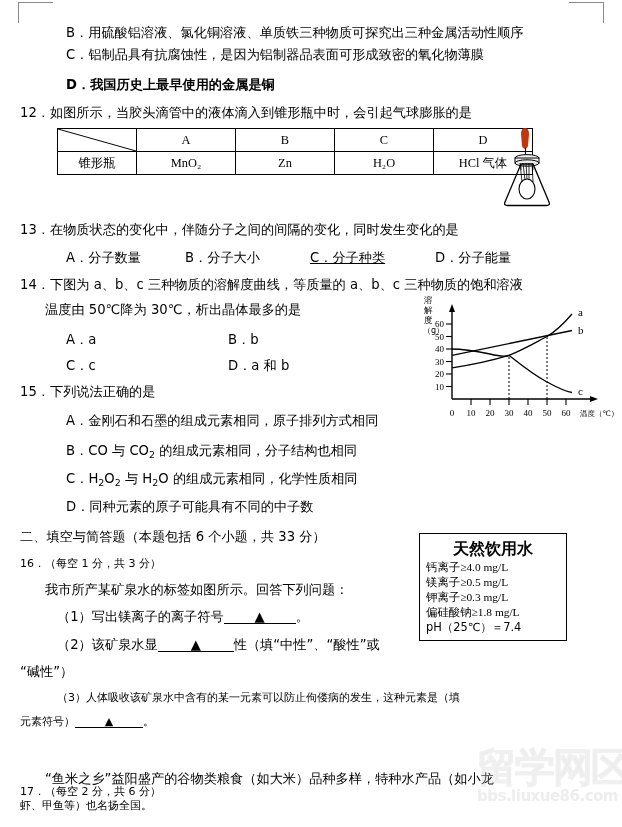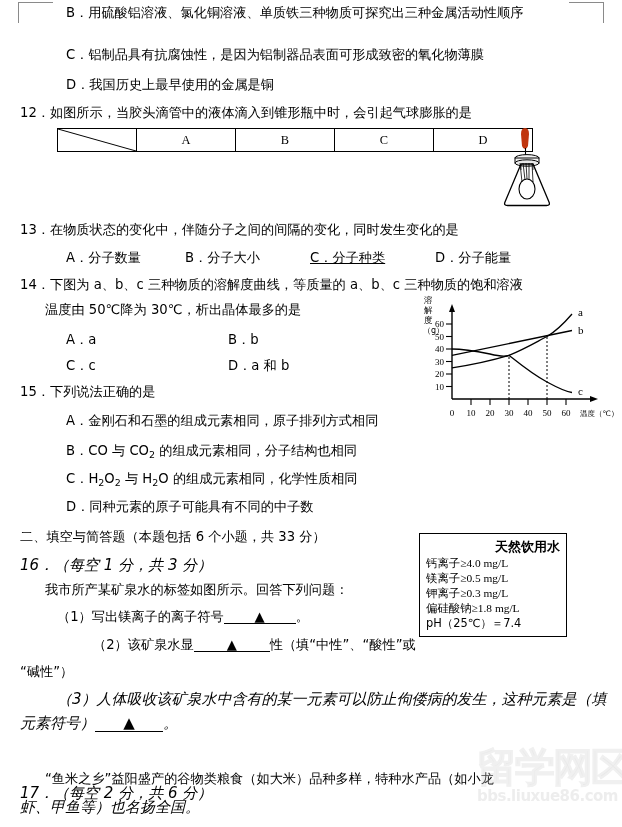--- a/index.html
+++ b/index.html
@@ -15,21 +15,21 @@
   .crop.tl{left:18px;top:2px;border-left:1px solid #8a8a8a;border-top:1px solid #8a8a8a;}
   .crop.tr{right:18px;top:2px;border-right:1px solid #8a8a8a;border-top:1px solid #8a8a8a;}
 
   .body{position:absolute;left:0;top:0;width:622px;}
 
   .q, .opt, .para{
     font-family:"DejaVu Sans", sans-serif;
     font-size:13.2px;line-height:1.0;white-space:nowrap;
     position:absolute;
   }
-  .sm{font-size:15px;font-style:italic;}
+  .sm{font-size:11px;}
 
   sub{font-size:0.72em;vertical-align:-0.28em;}
 
   
   .tbl{position:absolute;left:57px;top:128px;border-collapse:collapse;}
   .tbl td{
     border:1px solid #000;height:22px;text-align:center;
     font-family:"Liberation Serif", serif;font-size:12.4px;
     padding:0 4px;white-space:nowrap;
   }
@@ -44,21 +44,21 @@
   
   .chart{position:absolute;left:420px;top:292px;width:196px;height:128px;}
 
   
   .wbox{
     position:absolute;left:419px;top:533px;width:134px;
     border:1px solid #000;padding:4px 6px 5px 6px;
     font-family:"DejaVu Sans",sans-serif;font-size:11.4px;line-height:1.32;
     background:#fff;
   }
-  .wbox .wtitle{text-align:right;font-weight:bold;font-size:13px;margin-bottom:1px;}
+  .wbox .wtitle{text-align:center;font-weight:bold;font-size:16px;margin-bottom:1px;}
   .wbox .wrow{white-space:nowrap;}
   .wbox .wrow .unit{font-family:Liberation Serif, serif;}
 
   
   .blank{display:inline-block;border-bottom:1px solid #000;text-align:center;}
 
   
   .wm{position:absolute;left:452px;top:745px;width:168px;height:76px;opacity:.30;margin-left:25px;}
   .wm .wmtext{
     font-family:"DejaVu Sans",sans-serif;font-weight:bold;font-size:40px;
@@ -73,39 +73,46 @@
 </head>
 <body>
 
 <div class="page">
 
   <div class="crop tl"></div>
   <div class="crop tr"></div>
 
   <div class="body">
 
-    <div class="opt" style="left:66px;top:6px;">B．用硫酸铝溶液、氯化铜溶液、单质铁三种物质可探究出三种金属活动性顺序</div>
+    <div class="opt" style="left:66px;top:26px;">B．用硫酸铝溶液、氯化铜溶液、单质铁三种物质可探究出三种金属活动性顺序</div>
     <div class="opt" style="left:66px;top:48px;">C．铝制品具有抗腐蚀性，是因为铝制器品表面可形成致密的氧化物薄膜</div>
-    <div class="opt" style="left:66px;top:78px;">D．我国历史上最早使用的金属是铜</div>
+    <div class="opt" style="left:66px;top:78px;font-weight:bold;">D．我国历史上最早使用的金属是铜</div>
 
     <div class="q" style="left:20px;top:106px;">12．如图所示，当胶头滴管中的液体滴入到锥形瓶中时，会引起气球膨胀的是</div>
 
     <table class="tbl">
       <tbody>
           <tr>
         <td class="hdr">
           <svg class="diag" viewBox="0 0 70 24" preserveAspectRatio="none">
             <line x1="0" y1="0" x2="70" y2="24" stroke="#000" stroke-width="1"></line>
           </svg>
         </td>
         <td class="col">A</td>
         <td class="col">B</td>
         <td class="col">C</td>
         <td class="col">D</td>
       </tr>
+      <tr>
+        <td class="hdr cjk">锥形瓶</td>
+        <td>MnO₂</td>
+        <td>Zn</td>
+        <td>H₂O</td>
+        <td class="cjk">HCl 气体</td>
+      </tr>
     </tbody>
       </table>
 
     <svg class="flask" viewBox="0 0 70 86">
 
       <path d="M33 2 q4 0 4 6 l-1 12 q-1 3 -3 3 q-2 0 -3 -3 l-1 -12 q0 -6 4 -6 z" fill="#c0360f"></path>
 
       <line x1="33.5" y1="22" x2="33.5" y2="30" stroke="#000" stroke-width="1.1"></line>
 
       <ellipse cx="35" cy="32" rx="12" ry="3.4" fill="#f2f2f2" stroke="#000" stroke-width="1"></ellipse>
@@ -209,21 +216,21 @@
 
     <div class="q" style="left:20px;top:530px;">二、填空与简答题（本题包括 6 个小题，共 33 分）</div>
 
     <div class="q sm" style="left:20px;top:558px;">16．（每空 1 分，共 3 分）</div>
     <div class="q" style="left:45px;top:583px;">我市所产某矿泉水的标签如图所示。回答下列问题：</div>
 
     <div class="q" style="left:57px;top:610px;">
       <span>（1）写出镁离子的离子符号</span><span class="blank" style="width:72px;">▲</span><span>。</span>
     </div>
 
-    <div class="q" style="left:57px;top:638px;margin-left:36px;">
+    <div class="q" style="left:57px;top:638px;">
       <span>（2）该矿泉水显</span><span class="blank" style="width:76px;">▲</span><span>性（填“中性”、“酸性”或</span>
     </div>
     <div class="q" style="left:20px;top:665px;">“碱性”）</div>
 
     <div class="q sm" style="left:57px;top:692px;">（3）人体吸收该矿泉水中含有的某一元素可以防止佝偻病的发生，这种元素是（填</div>
     <div class="q sm" style="left:20px;top:716px;">
       <span>元素符号）</span><span class="blank" style="width:68px;">▲</span><span>。</span>
     </div>
 
     <div class="wbox">

